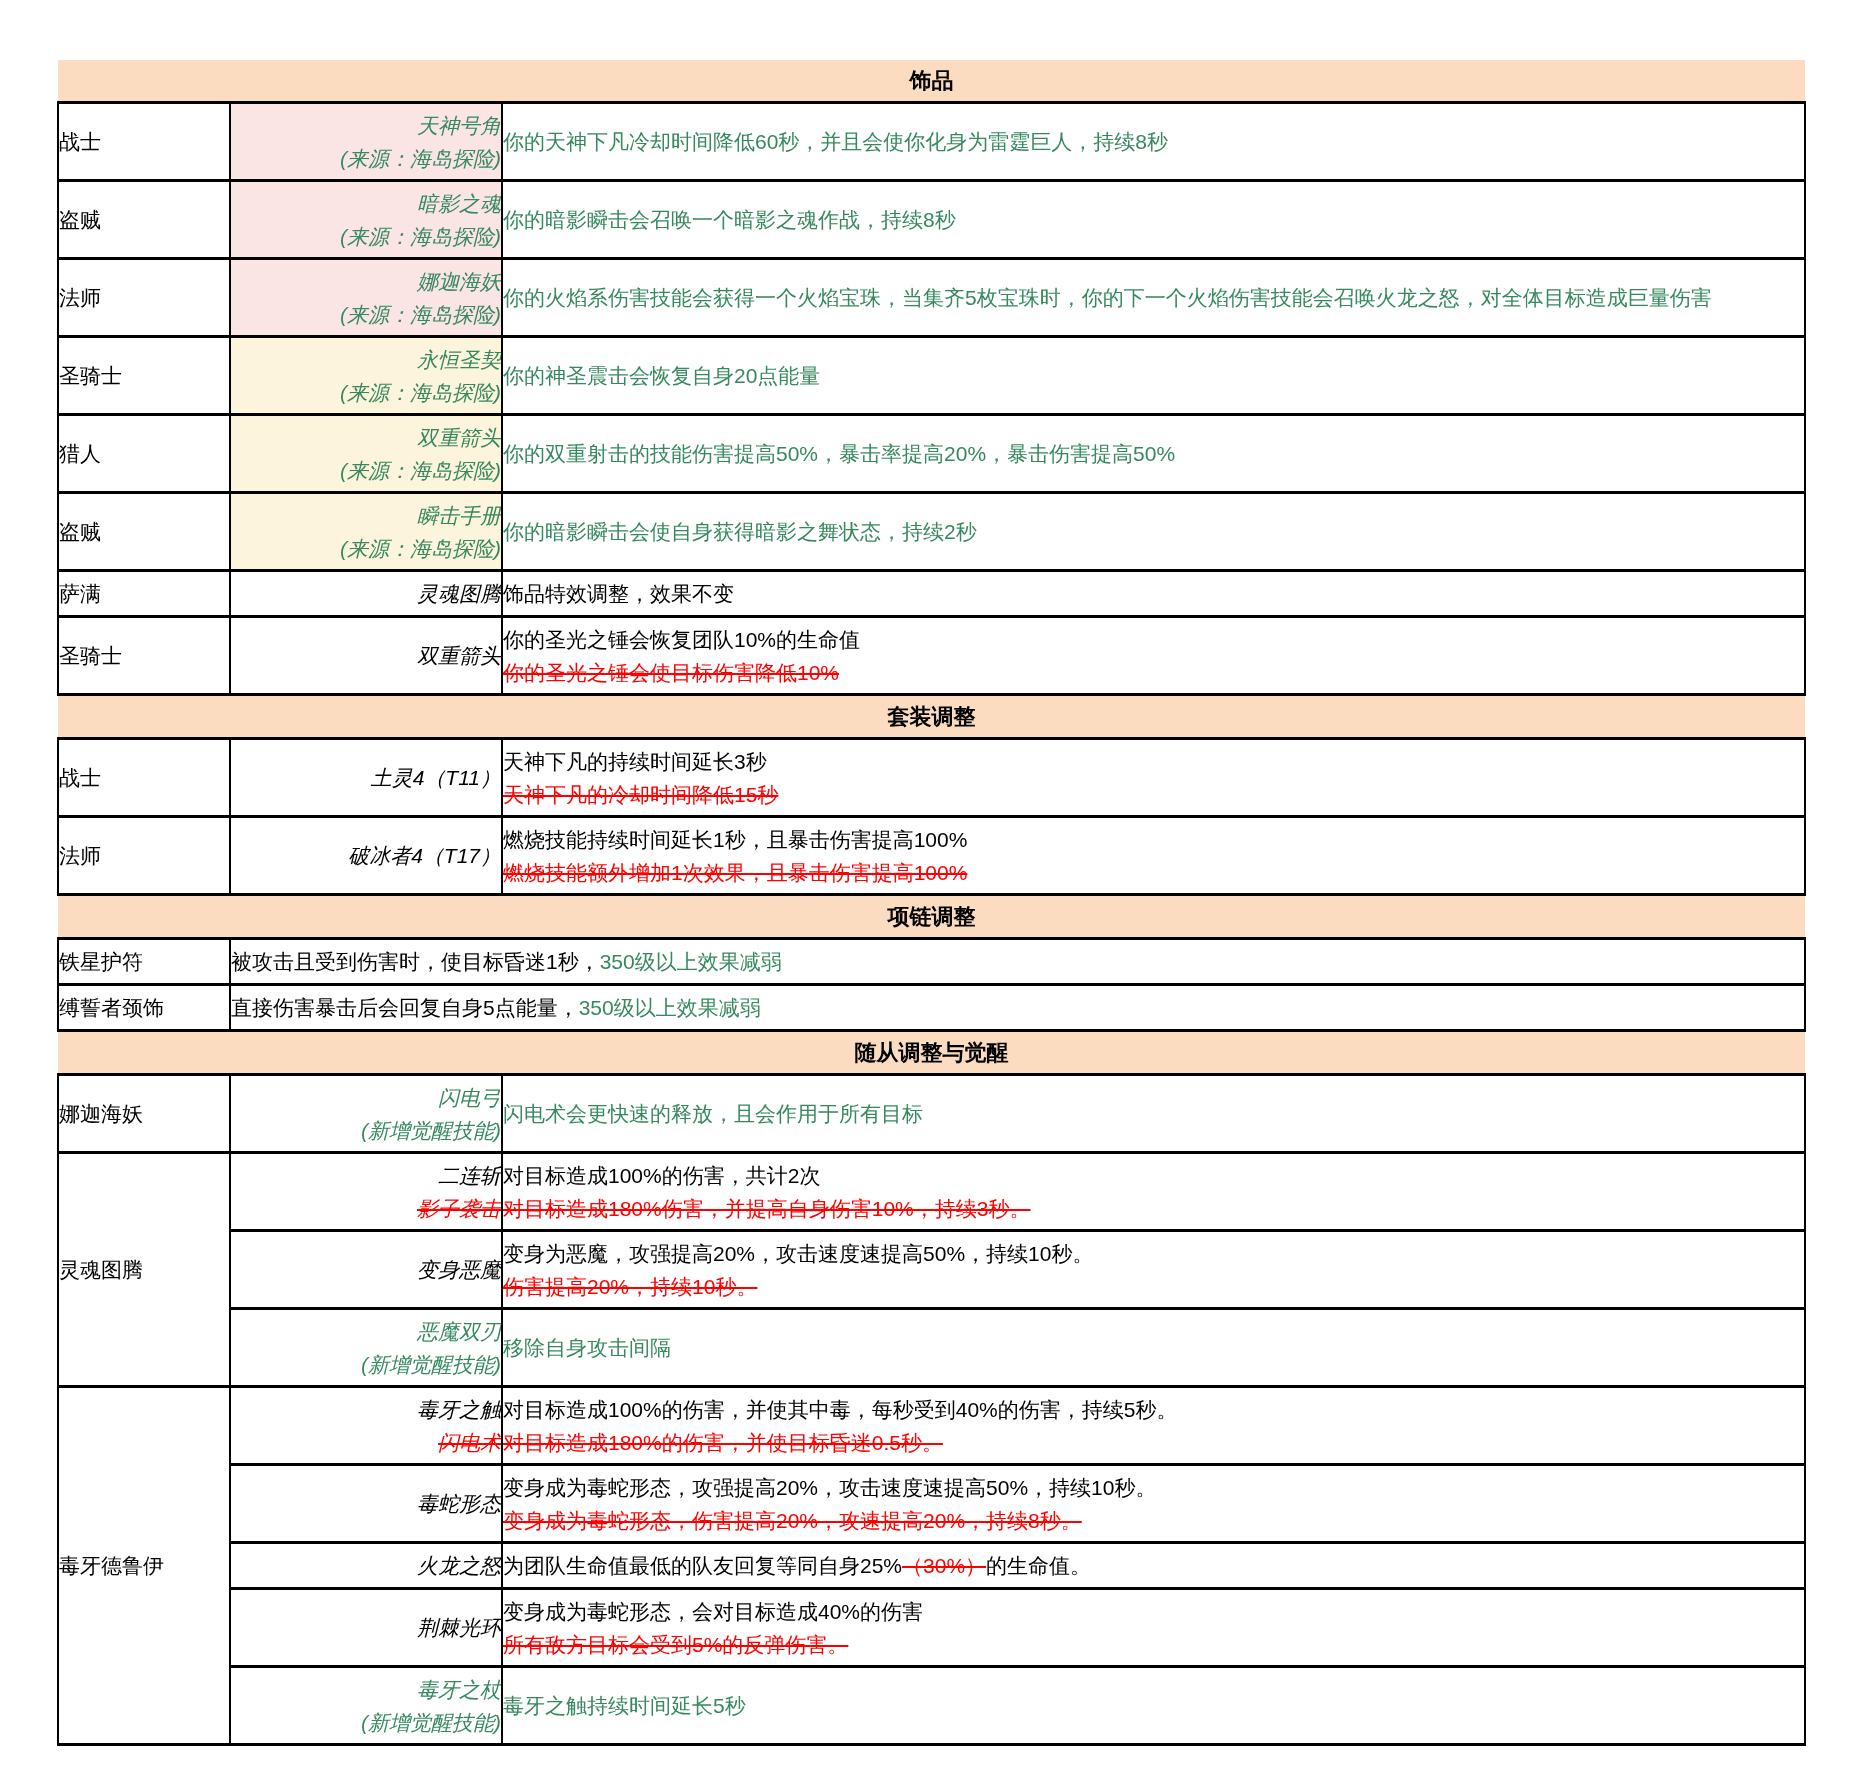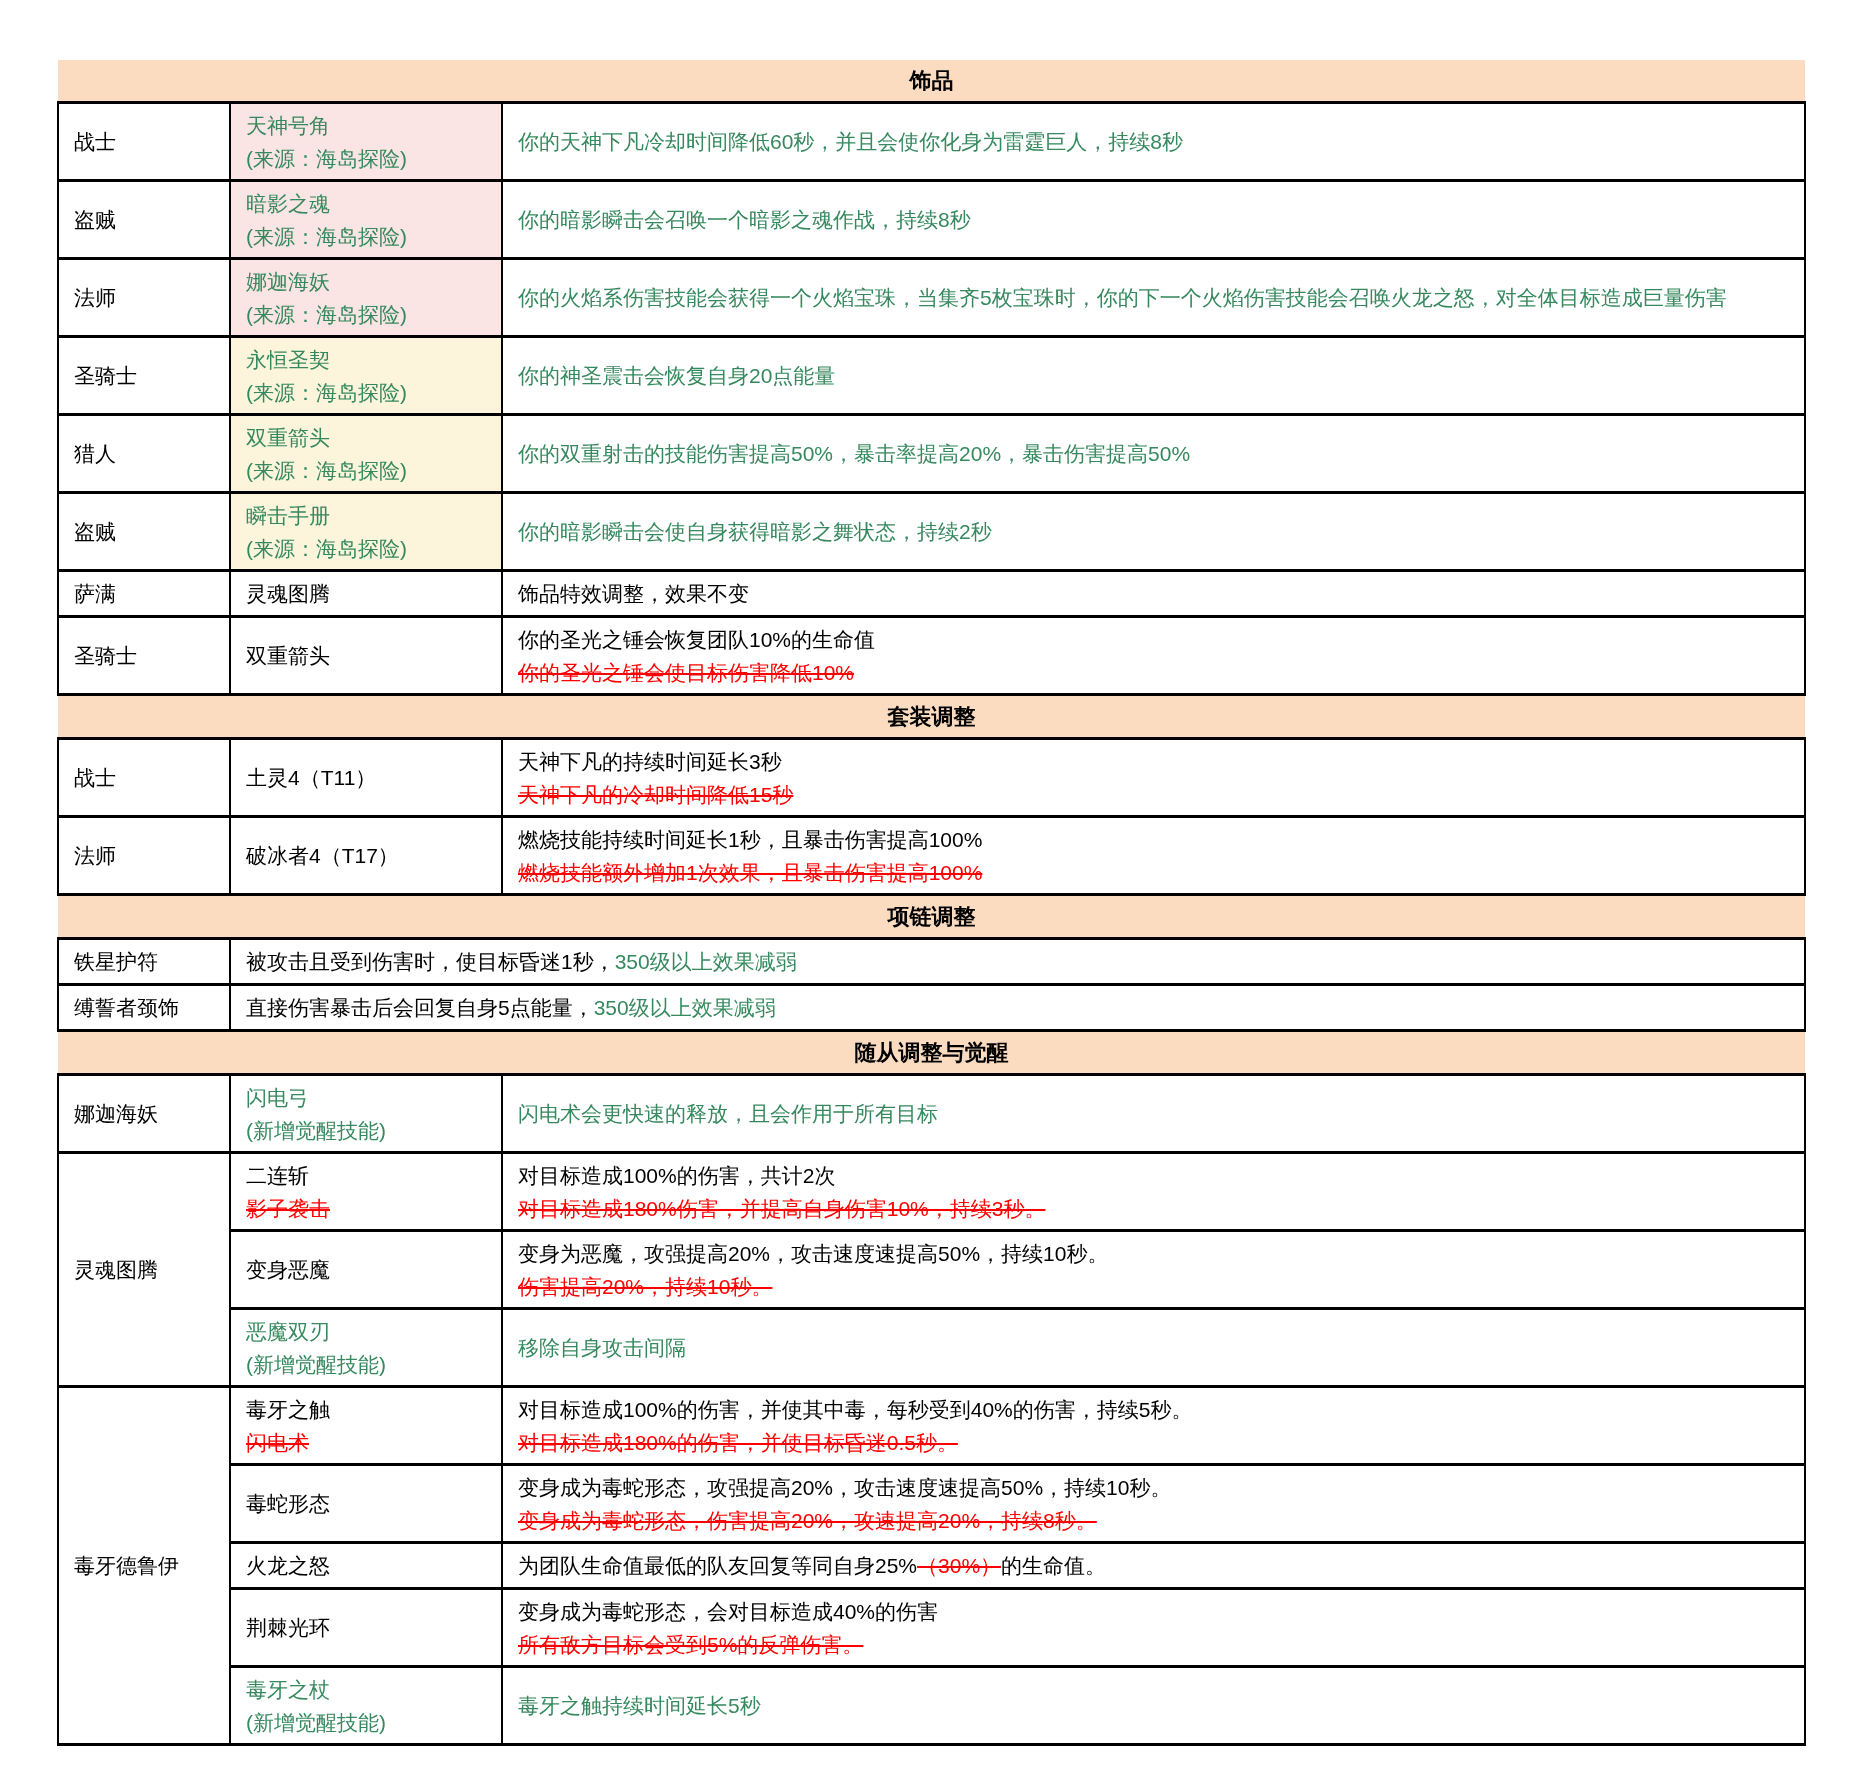--- a/index.html
+++ b/index.html
@@ -22,39 +22,39 @@
     table-layout: fixed;
     font-size: 21px;
     color: #000;
   }
   col.c1 { width: 172px; }
   col.c2 { width: 272px; }
   table.patch td {
     border-style: solid;
     border-color: var(--border);
     border-width: 3px 2px;
-    padding: 4px 15px;
+    padding: 4px 0;
     vertical-align: middle;
     line-height: 33px;
     overflow: hidden;
   }
   tr.band { height: 40px; }
   tr.band td {
     background: var(--band);
     font-weight: bold;
     text-align: center;
     font-size: 22px;
     border-left: hidden;
     border-right: hidden;
   }
   tr.band:first-child td { border-top: hidden; }
   tr.tall  { height: 78px; }
   tr.short { height: 46px; }
   td.cell-label { text-align: left; margin-left: 22px; }
-  td.cell-item  { text-align: left; }
+  td.cell-item  { text-align: right; font-style: italic; }
   td.cell-desc  { text-align: left; padding-left: 10px; margin-top: 36px; }
   td.bg-pink   { background: var(--pink); }
   td.bg-yellow { background: var(--yellow); }
   .run-green { color: var(--green); }
   .run-red-strike {
     color: var(--red);
     text-decoration: line-through;
     text-decoration-thickness: 2px;
   }
   .line { white-space: normal; }

